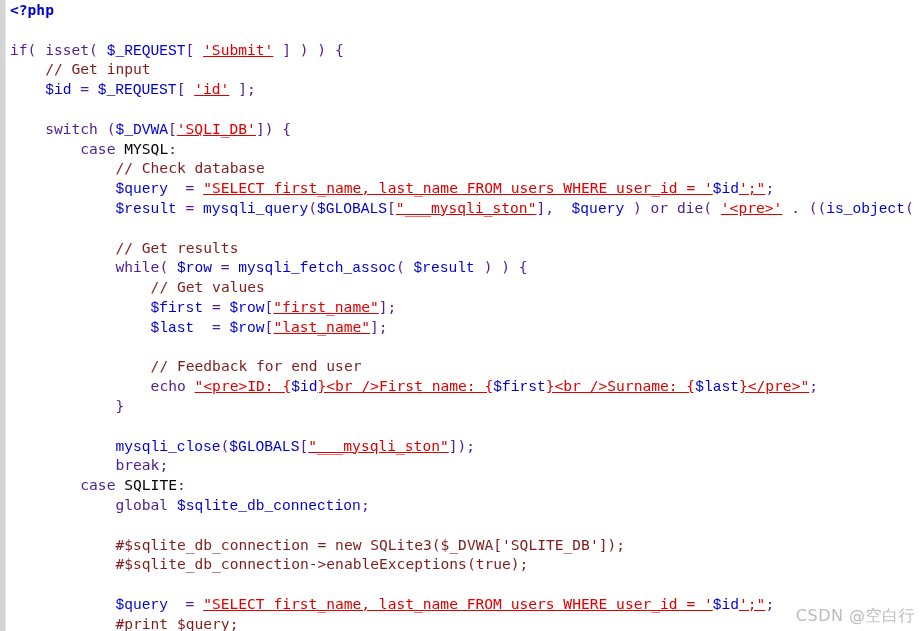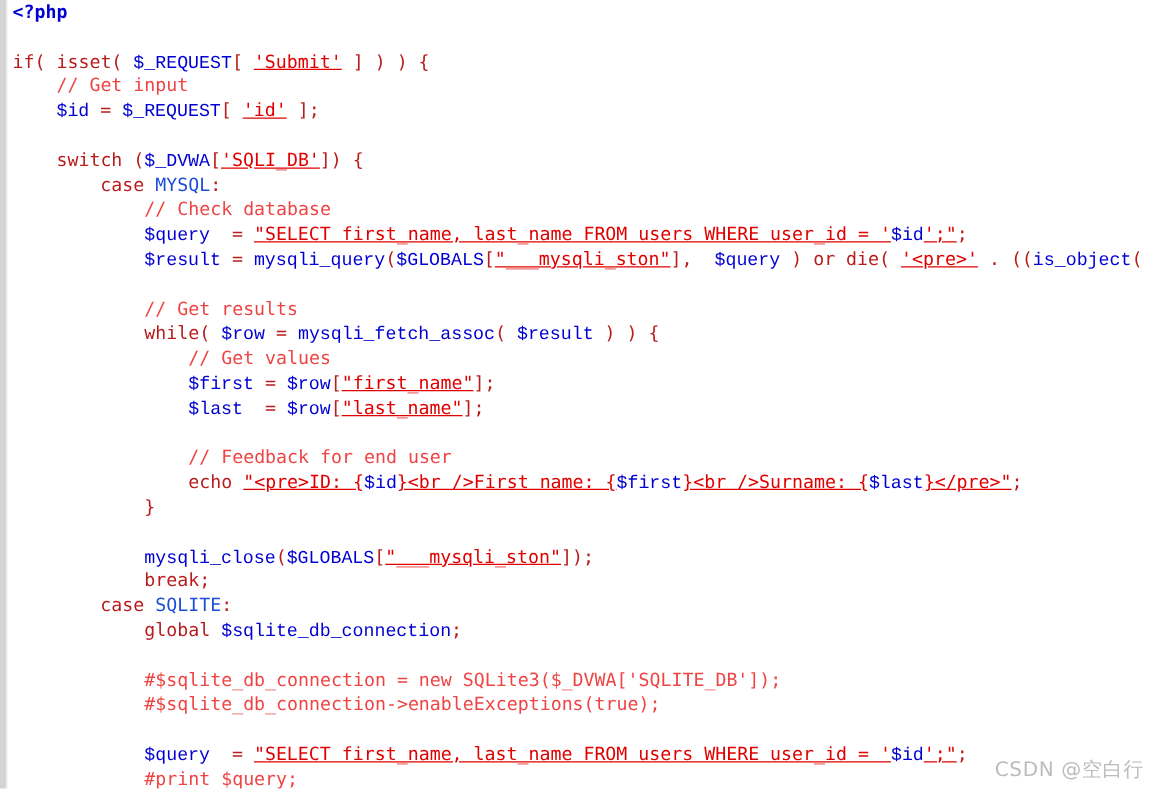--- a/index.html
+++ b/index.html
@@ -55,26 +55,26 @@
   }
 
   .line {
     height: 19.8px;
     white-space: pre;
     padding-left: 4px;
   }
 
   
   .tok-def   { color: #000000; }            
-  .tok-kw    { color: #b91c1c; }            
+  .tok-kw    { color: #4c1d95; }            
   .tok-var   { color: #0000d4; font-family: Liberation Mono, monospace; }            
   .tok-str   { color: #e10000; text-decoration: underline; }            
-  .tok-com   { color: #ef4444; }            
+  .tok-com   { color: #7f1d1d; }            
   .tok-tag   { color: #0000d4; font-weight: bold; }  
-  .tok-const { color: #1d4ed8; }            
+  .tok-const { color: #000000; }            
 
   #watermark {
     position: absolute;
     right: 8px;
     bottom: 4px;
     font-family: "DejaVu Sans", "Liberation Sans", sans-serif;
     font-size: 16px;
     color: #bcbcbc;
     letter-spacing: 0.5px;
     white-space: nowrap;

